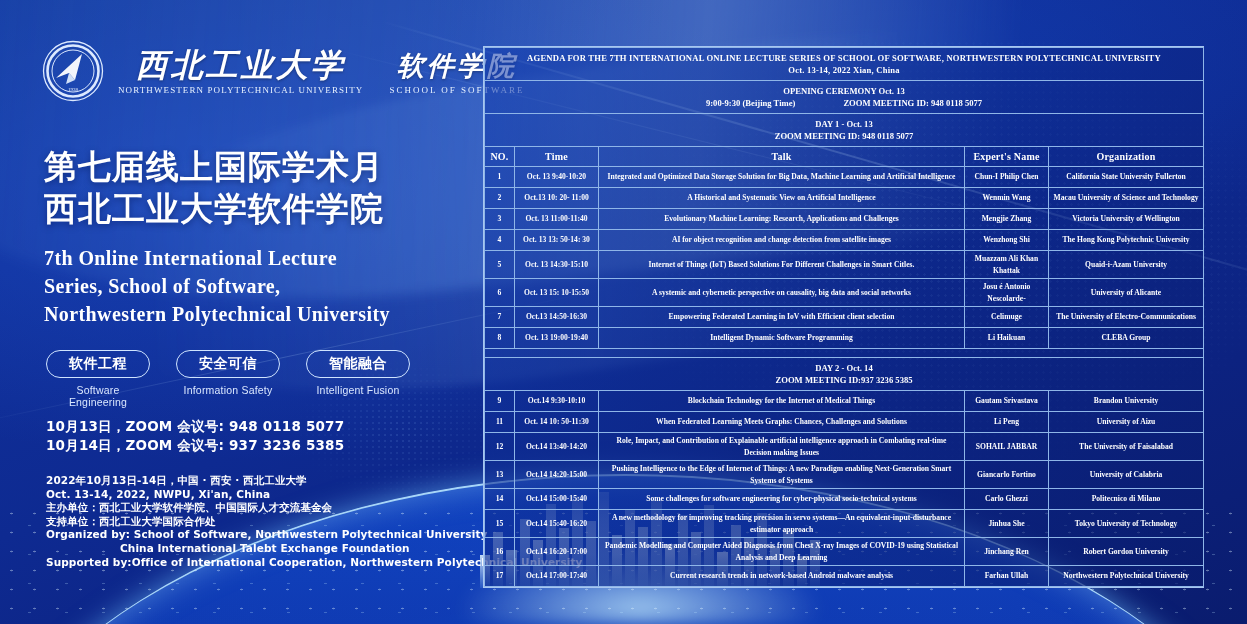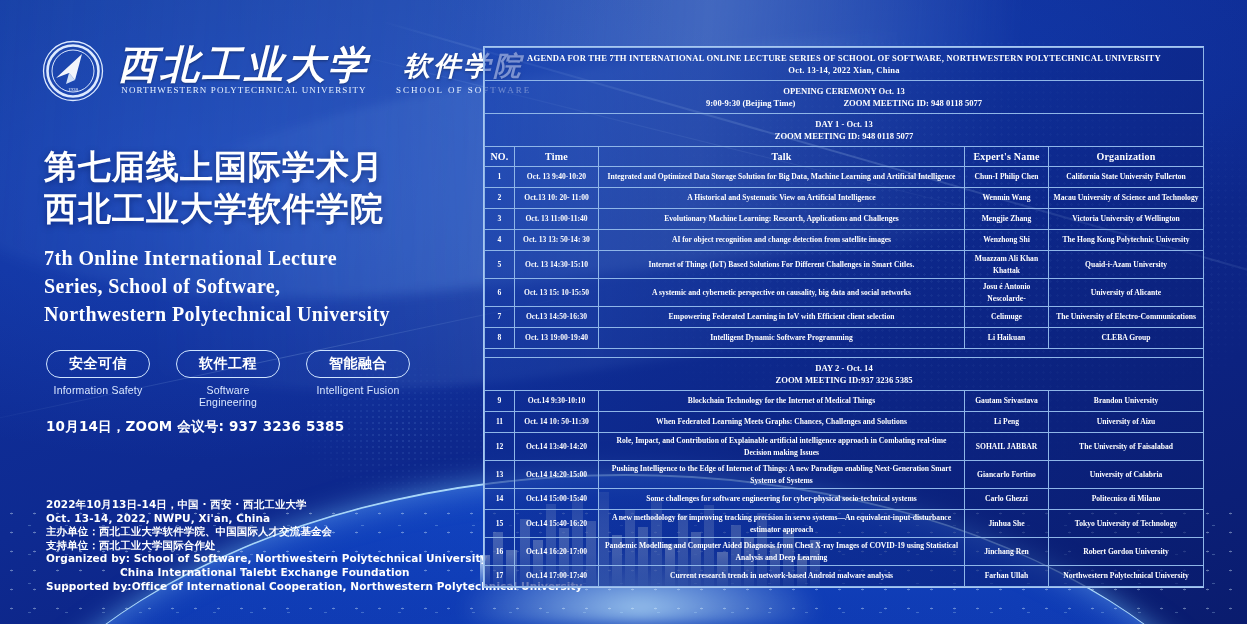--- a/index.html
+++ b/index.html
@@ -105,21 +105,21 @@
   .crest { width: 62px; height: 62px; flex: none; position: relative; }
   .crest svg { display: block; }
   .wordmark { display: flex; align-items: flex-end; gap: 26px; }
   .wm-block { display: flex; flex-direction: column; align-items: center; }
   .wm-cn {
     font-family: "Liberation Serif", serif;
     font-weight: bold; font-style: italic;
     color: #fff; letter-spacing: 3px;
     text-shadow: 0 1px 3px rgba(0,0,0,.35);
   }
-  .wm-cn.big { font-size: 39px; line-height: 34px; }
+  .wm-cn.big { font-size: 32px; line-height: 34px; }
   .wm-cn.sm  { font-size: 27px; line-height: 32px; }
   .wm-en {
     font-family: "Liberation Serif", serif;
     font-size: 9px; color: #e8f2ff; letter-spacing: 1.1px;
     margin-top: 3px; white-space: nowrap;
   }
   .wm-en.s2 { letter-spacing: 2.0px; }
 
   
   .left { position: absolute; left: 44px; top: 146px; width: 420px; }
@@ -150,21 +150,21 @@
     font-family: "Liberation Sans", sans-serif; letter-spacing: .2px;
   }
 
   .zoominfo { position: absolute; left: 46px; top: 417px; }
   .zoominfo div {
     font-family: "DejaVu Sans", sans-serif;
     font-weight: bold; font-size: 13.5px; line-height: 19px;
     color: #ffffff; letter-spacing: .2px;
   }
 
-  .footer { position: absolute; left: 46px; top: 498px; }
+  .footer { position: absolute; left: 46px; top: 474px; }
   .footer div {
     font-family: "DejaVu Sans", sans-serif;
     font-weight: bold; font-size: 10.5px; line-height: 13.6px;
     color: #ffffff; letter-spacing: .1px; white-space: nowrap;
   }
   .footer div.indent { padding-left: 74px; }
 
   
   .agenda {
     position: absolute; left: 483px; top: 46px;
@@ -270,34 +270,35 @@
     <div class="title-cn">西北工业大学软件学院</div>
     <div class="title-en">
       <div>7th Online International Lecture</div>
       <div>Series, School of Software,</div>
       <div>Northwestern Polytechnical University</div>
     </div>
   </div>
 
   <div class="badges">
     <div class="badge">
+      <div class="pill">软件工程</div>
+      <div class="badge-en">Software Engineering</div>
+    </div>
+    <div class="badge">
       <div class="pill">安全可信</div>
       <div class="badge-en">Information Safety</div>
-    </div>
-    <div class="badge">
-      <div class="pill">软件工程</div>
-      <div class="badge-en">Software Engineering</div>
     </div>
     <div class="badge">
       <div class="pill">智能融合</div>
       <div class="badge-en">Intelligent Fusion</div>
     </div>
   </div>
 
   <div class="zoominfo">
+    <div>10月13日，ZOOM 会议号: 948 0118 5077</div>
     <div>10月14日，ZOOM 会议号: 937 3236 5385</div>
   </div>
 
   <div class="footer">
     <div>2022年10月13日-14日，中国 · 西安 · 西北工业大学</div>
     <div>Oct. 13-14, 2022, NWPU, Xi'an, China</div>
     <div>主办单位：西北工业大学软件学院、中国国际人才交流基金会</div>
     <div>支持单位：西北工业大学国际合作处</div>
     <div>Organized by: School of Software, Northwestern Polytechnical University</div>
     <div class="indent">China International Talebt Exchange Foundation</div>

